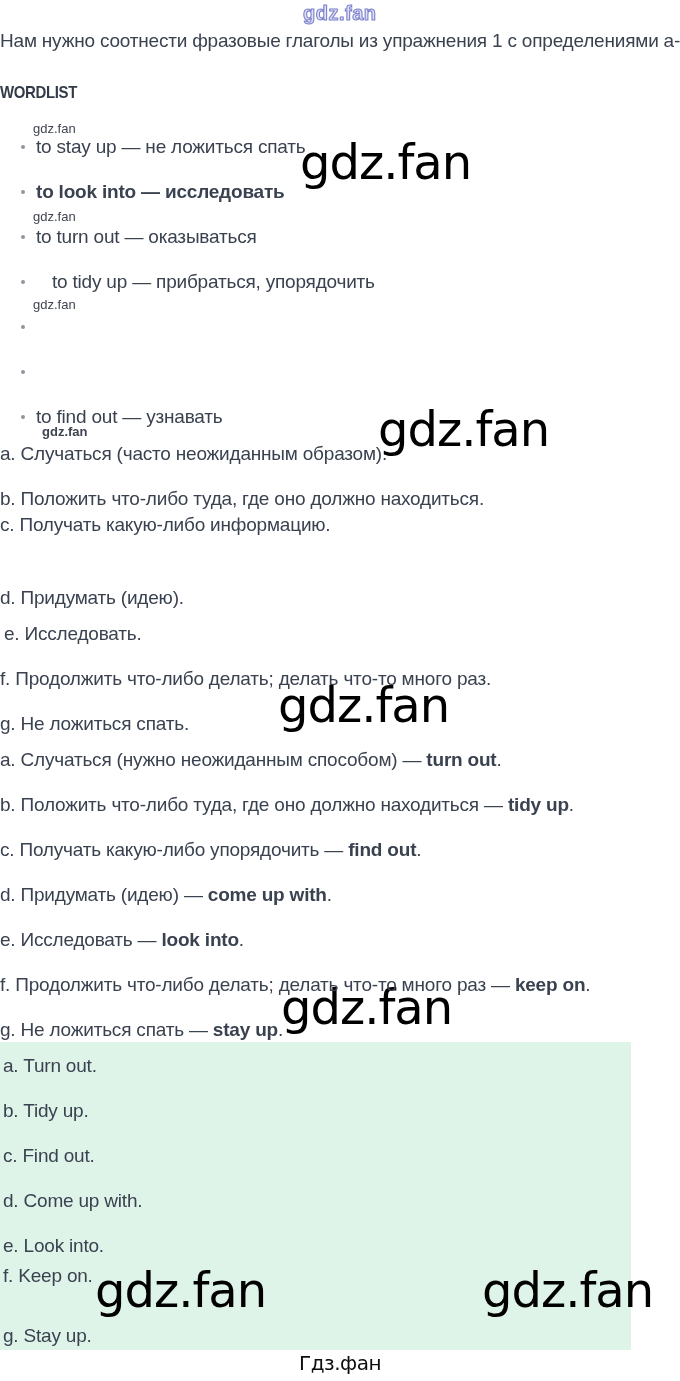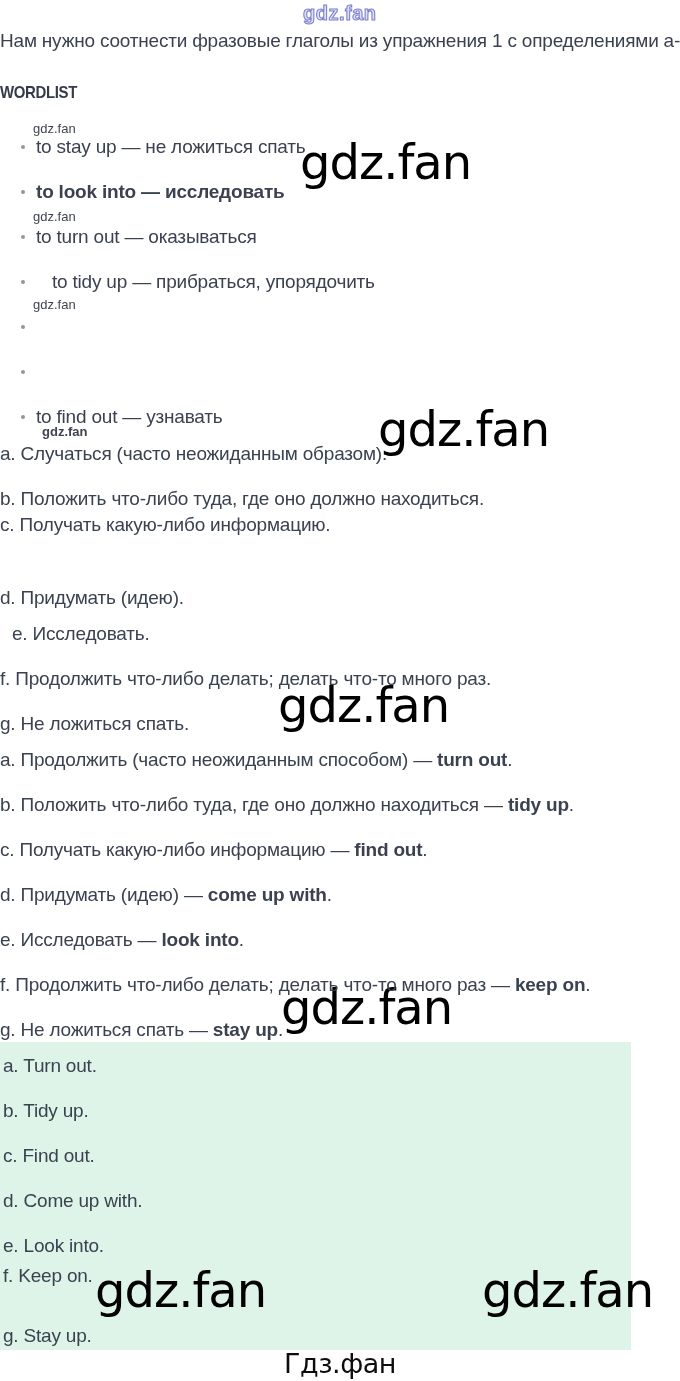--- a/index.html
+++ b/index.html
@@ -13,21 +13,21 @@
   .title{font-size:17px;font-weight:700;letter-spacing:-0.4px;transform:scaleX(0.88);transform-origin:left center;color:#333a48;}
   .bullet{position:absolute;width:4px;height:4px;border-radius:50%;background:#9096a0;}
   .wm-sm{font-size:13px;line-height:14px;color:#3f4450;letter-spacing:0;}
   .wm-sm.bolder{font-weight:600;}
   .wm-lg{font-size:48px;line-height:48px;color:#000000;font-family:"DejaVu Sans", sans-serif;letter-spacing:-1px;}
   .wm-top{
     font-size:20px;line-height:22px;font-weight:700;
     color:#dfe1f6;-webkit-text-stroke:1.1px #7d80cc;letter-spacing:0.5px;
   }
   .green-box{position:absolute;left:0;top:1042px;width:631px;height:308px;background:#dff4e9;}
-  .footer{width:680px;text-align:center;font-size:27px;line-height:29px;color:#0d0d0d;font-family:"DejaVu Sans", sans-serif;letter-spacing:-0.5px;}
+  .footer{width:680px;text-align:center;font-size:20px;line-height:29px;color:#0d0d0d;font-family:"DejaVu Sans", sans-serif;letter-spacing:-0.5px;}
 </style>
 </head>
 <body>
 
 <div class="abs wm-top" style="left:303px;top:2px;">gdz.fan</div>
 
 <div class="abs line" style="left:0;top:31px;">Нам нужно соотнести фразовые глаголы из упражнения 1 с определениями а-</div>
 
 <div class="abs title" style="left:0;top:83px;">WORDLIST</div>
 
@@ -65,27 +65,27 @@
 </div>
 <div class="abs" style="left:0;top:407px;width:680px;height:20px;">
   <span class="bullet" style="left:21px;top:8px;"></span>
   <span class="abs line" style="left:36px;top:0;">to find out — узнавать</span>
 </div>
 
 <div class="abs line" style="left:0;top:444px;">a. Случаться (часто неожиданным образом).</div>
 <div class="abs line" style="left:0;top:489px;">b. Положить что-либо туда, где оно должно находиться.</div>
 <div class="abs line" style="left:0;top:515px;">c. Получать какую-либо информацию.</div>
 <div class="abs line" style="left:0;top:579px;margin-top:9px;">d. Придумать (идею).</div>
-<div class="abs line" style="left:12px;top:624px;">e. Исследовать.</div>
+<div class="abs line" style="left:4px;top:624px;">e. Исследовать.</div>
 <div class="abs line" style="left:0;top:669px;">f. Продолжить что-либо делать; делать что-то много раз.</div>
 <div class="abs line" style="left:0;top:714px;">g. Не ложиться спать.</div>
 
-<div class="abs line" style="left:0;top:750px;"><span>a. Продолжить (часто неожиданным способом) — </span><b>turn out</b><span>.</span></div>
+<div class="abs line" style="left:0;top:750px;"><span>a. Случаться (нужно неожиданным способом) — </span><b>turn out</b><span>.</span></div>
 <div class="abs line" style="left:0;top:795px;"><span>b. Положить что-либо туда, где оно должно находиться — </span><b>tidy up</b><span>.</span></div>
-<div class="abs line" style="left:0;top:840px;"><span>c. Получать какую-либо информацию — </span><b>find out</b><span>.</span></div>
+<div class="abs line" style="left:0;top:840px;"><span>c. Получать какую-либо упорядочить — </span><b>find out</b><span>.</span></div>
 <div class="abs line" style="left:0;top:885px;"><span>d. Придумать (идею) — </span><b>come up with</b><span>.</span></div>
 <div class="abs line" style="left:0;top:930px;"><span>e. Исследовать — </span><b>look into</b><span>.</span></div>
 <div class="abs line" style="left:0;top:975px;"><span>f. Продолжить что-либо делать; делать что-то много раз — </span><b>keep on</b><span>.</span></div>
 <div class="abs line" style="left:0;top:1020px;"><span>g. Не ложиться спать — </span><b>stay up</b><span>.</span></div>
 
 <div class="green-box">
   <div class="abs line" style="left:3px;top:14px;">a. Turn out.</div>
   <div class="abs line" style="left:3px;top:59px;">b. Tidy up.</div>
   <div class="abs line" style="left:3px;top:104px;">c. Find out.</div>
   <div class="abs line" style="left:3px;top:149px;">d. Come up with.</div>

